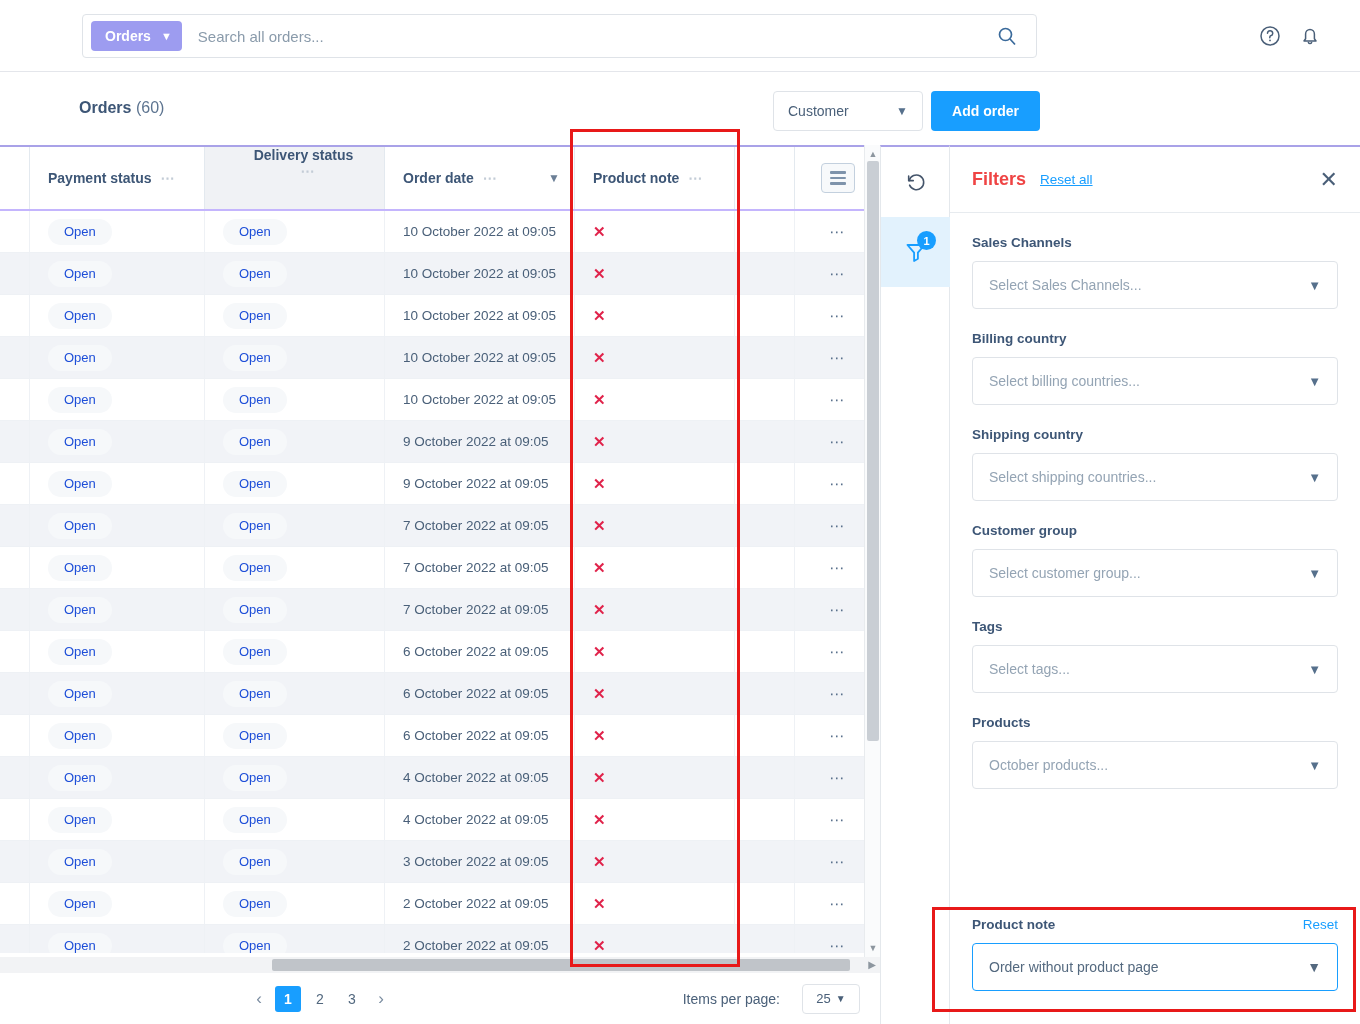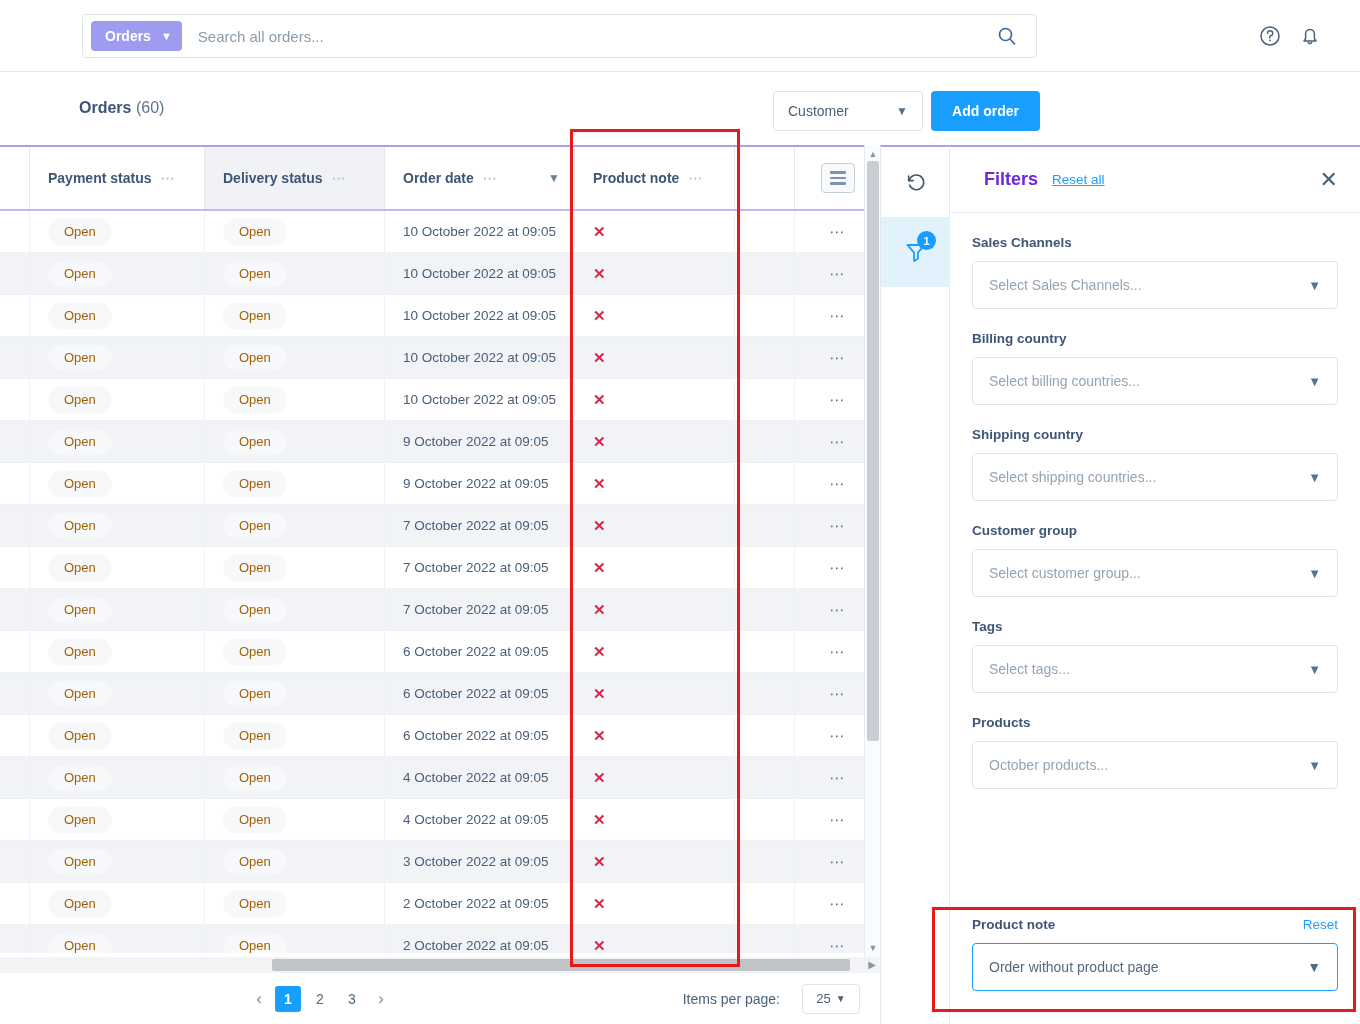--- a/index.html
+++ b/index.html
@@ -86,21 +86,21 @@
     display: flex; height: 64px; border-bottom: 2px solid #c4b5fd;
     background: #fff;
   }
   .th {
     display: flex; align-items: center; font-size: 14px; font-weight: 700;
     color: #3d5676; border-right: 1px solid #e3e9ef;
     padding-left: 18px; position: relative; cursor: pointer;
   }
   .th .dots { color: #c3ccd6; font-size: 14px; margin-left: 9px; letter-spacing: 1px; }
   .th .sortchev { position: absolute; right: 14px; color: #6b7f96; font-size: 12px; }
-  .th.hl { background: #f0f2f5; }
+  .th.hl { background: #f0f2f5; flex-direction: column; }
   .col-spacer { width: 30px; border-right: 1px solid #e3e9ef; }
   .col-pay   { width: 175px; }
   .col-del   { width: 180px; }
   .col-date  { width: 190px; }
   .col-note  { width: 160px; }
   .col-blank { width: 60px; }
   .col-act   { width: 85px; border-right: none; }
   .th.col-act { justify-content: center; padding-left: 0; }
   .burger-btn {
     width: 34px; height: 30px; border: 1px solid #c3d0de; border-radius: 4px;
@@ -113,21 +113,21 @@
   .tr { display: flex; height: 42px; border-bottom: 1px solid #eef1f5; }
   .tr:nth-child(even) { background: #f1f3f7; }
   .td {
     display: flex; align-items: center; font-size: 13.5px; color: #4a6079;
     border-right: 1px solid #eef1f5; padding-left: 18px;
   }
   .td.col-act { justify-content: center; padding-left: 0; border-right: none; }
   .badge {
     display: inline-flex; align-items: center; justify-content: center;
     height: 26px; padding: 0 16px; border-radius: 13px;
-    background: #f6f8fa; color: #a16207; font-size: 13px;
+    background: #f6f8fa; color: #1d4ed8; font-size: 13px;
   }
   .xmark { color: #e0234b; font-size: 15px; font-weight: 700; }
   .rowdots { color: #59708c; font-size: 15px; letter-spacing: 1.5px; cursor: pointer; }
 
   
   .vscroll {
     position: absolute; right: 0; top: 145px; width: 16px; height: 812px;
     background: #fafbfc; border-left: 1px solid #e8ebee;
   }
   .vscroll .arrowup, .vscroll .arrowdn {
@@ -199,21 +199,21 @@
 
   
   .panel {
     position: absolute; left: 950px; top: 145px; width: 410px; height: 879px;
     background: #fff; border-top: 2px solid #a9a2e8; overflow: hidden;
   }
   .panel-head {
     height: 66px; display: flex; align-items: center;
     border-bottom: 1px solid #e7ebef; padding: 0 22px;
   }
-  .panel-title { font-size: 18px; font-weight: 700; color: #6d28d9; margin-left: 12px; }
+  .panel-title { font-size: 18px; font-weight: 700; color: #ef4444; }
   .reset-all {
     margin-left: 14px; font-size: 13.5px; color: #189eff;
     text-decoration: underline; cursor: pointer;
   }
   .panel-close {
     margin-left: auto; font-size: 22px; color: #4a5f78; cursor: pointer; line-height: 1;
   }
   .panel-body { padding: 22px 22px 0 22px; }
   .fgroup { margin-bottom: 22px; }
   .flabel { font-size: 13.5px; font-weight: 700; color: #3d5676; margin-bottom: 11px; }

